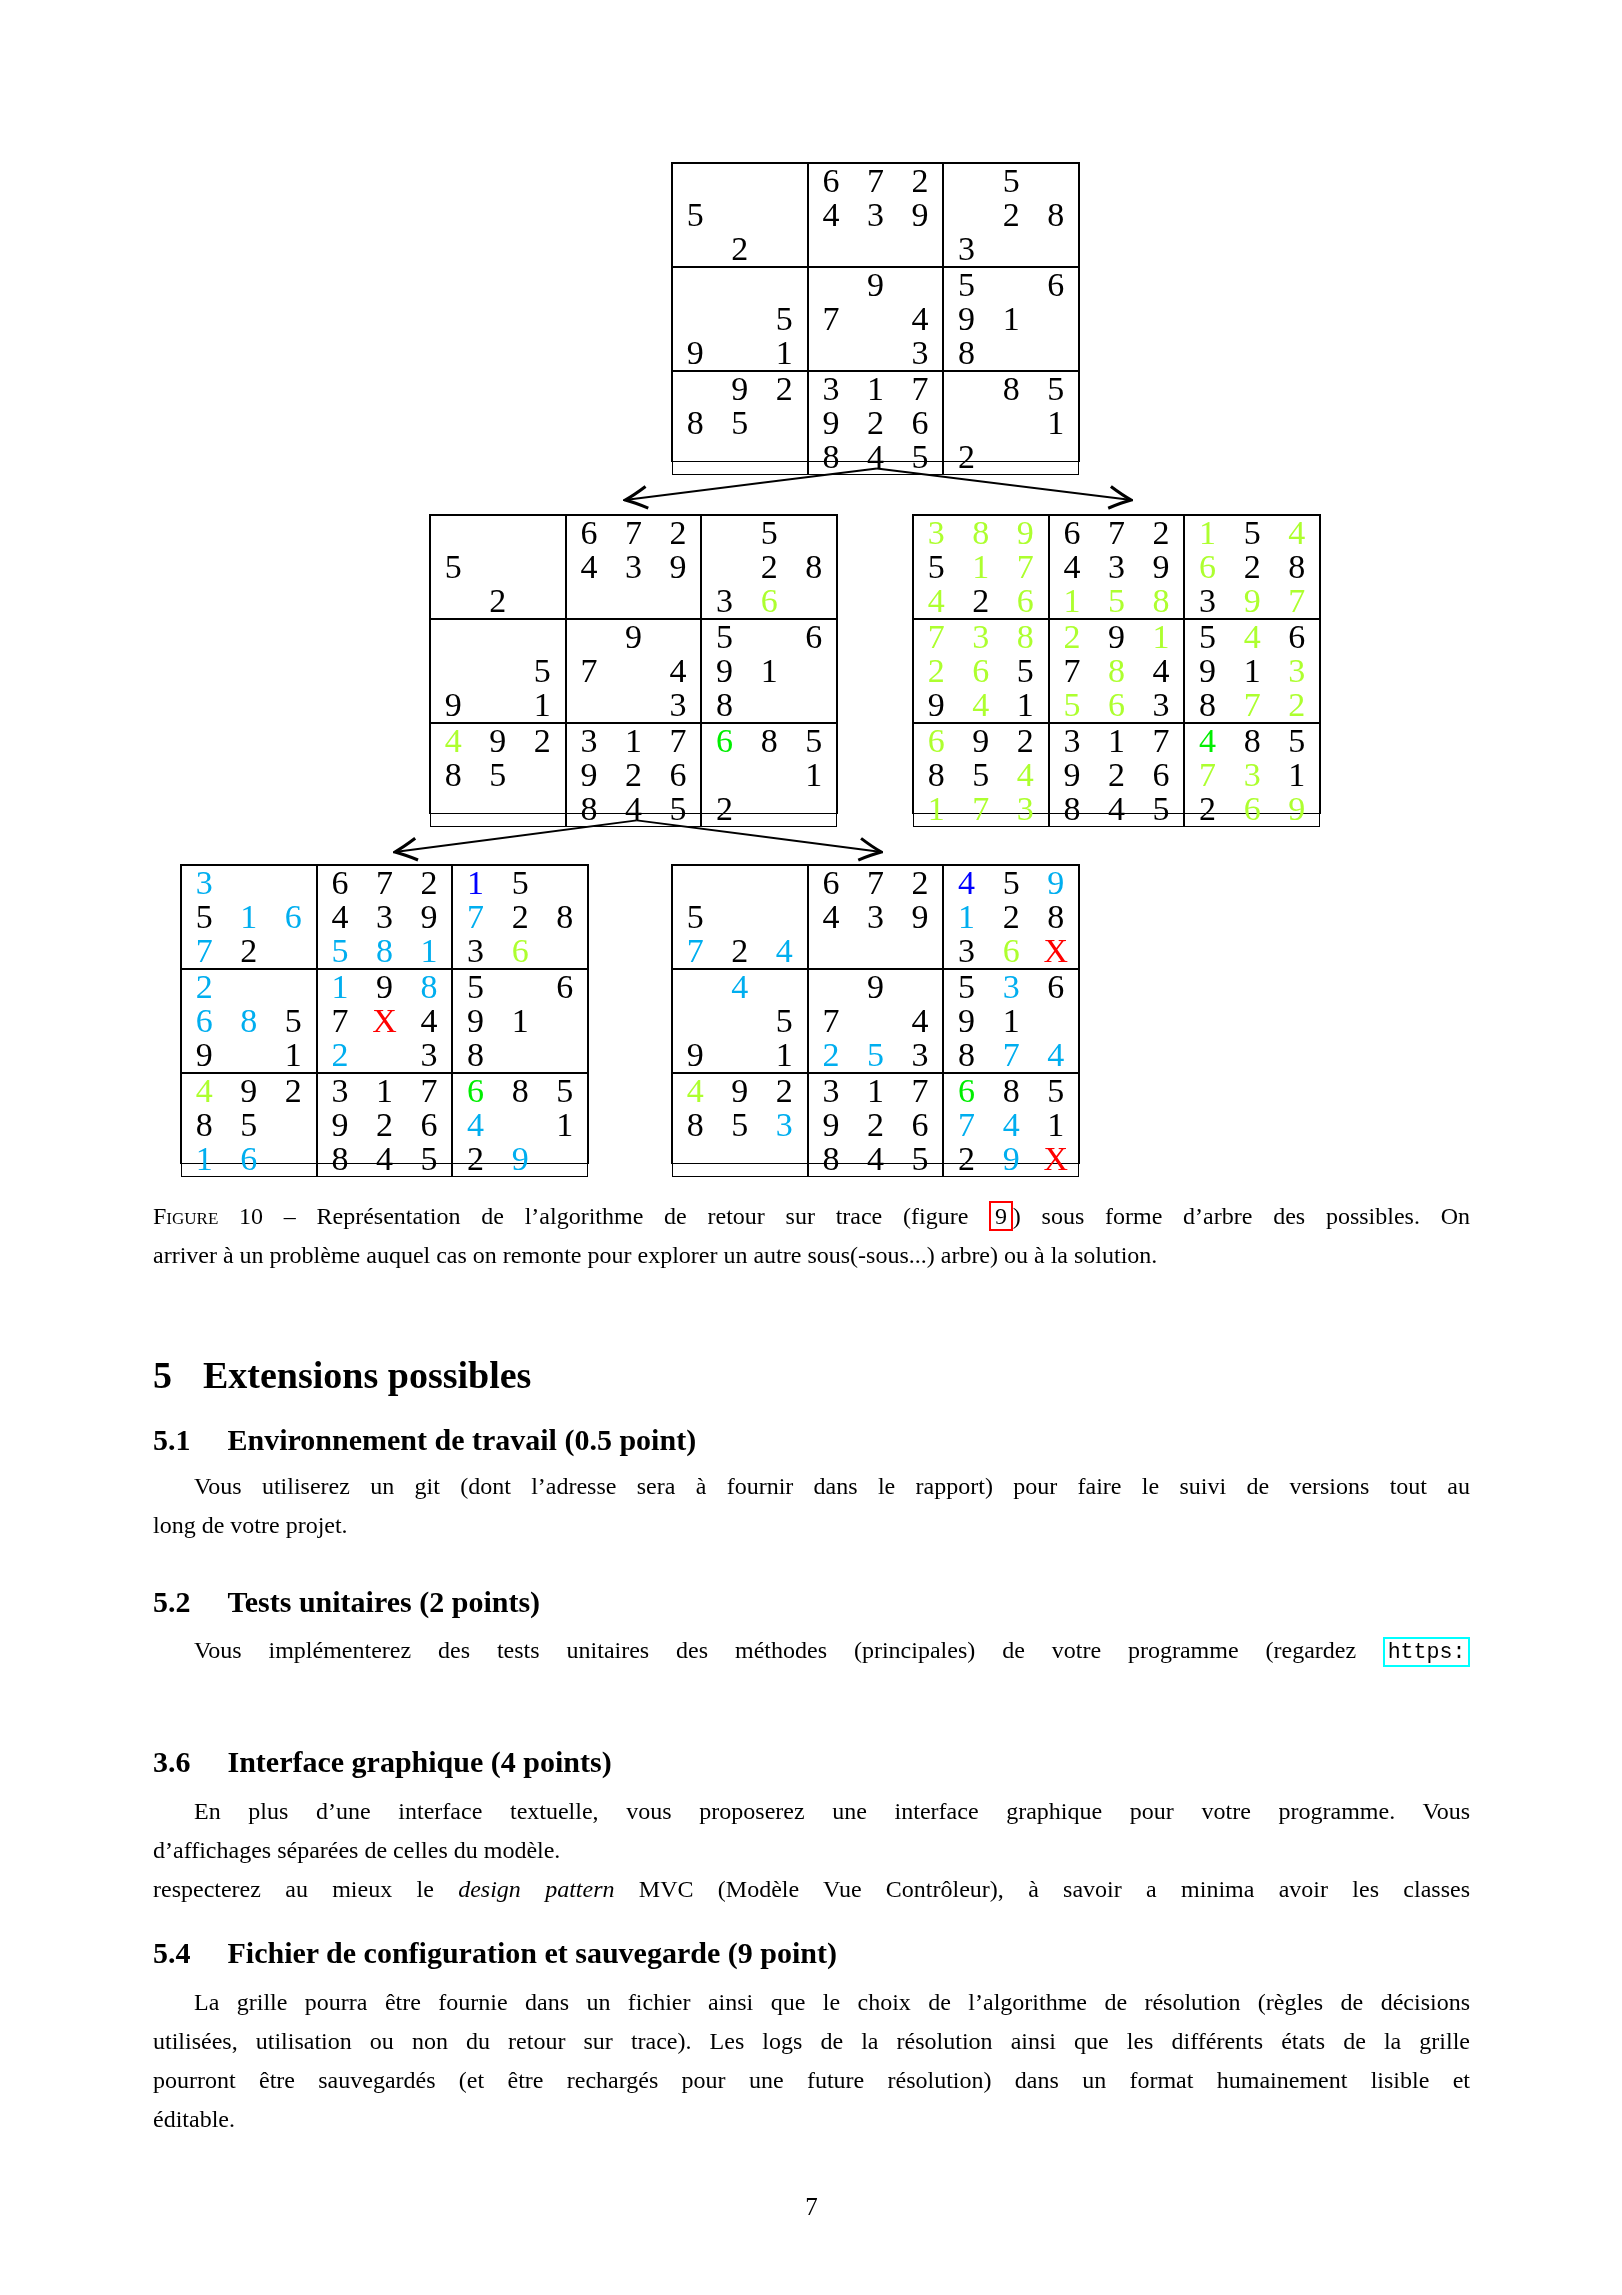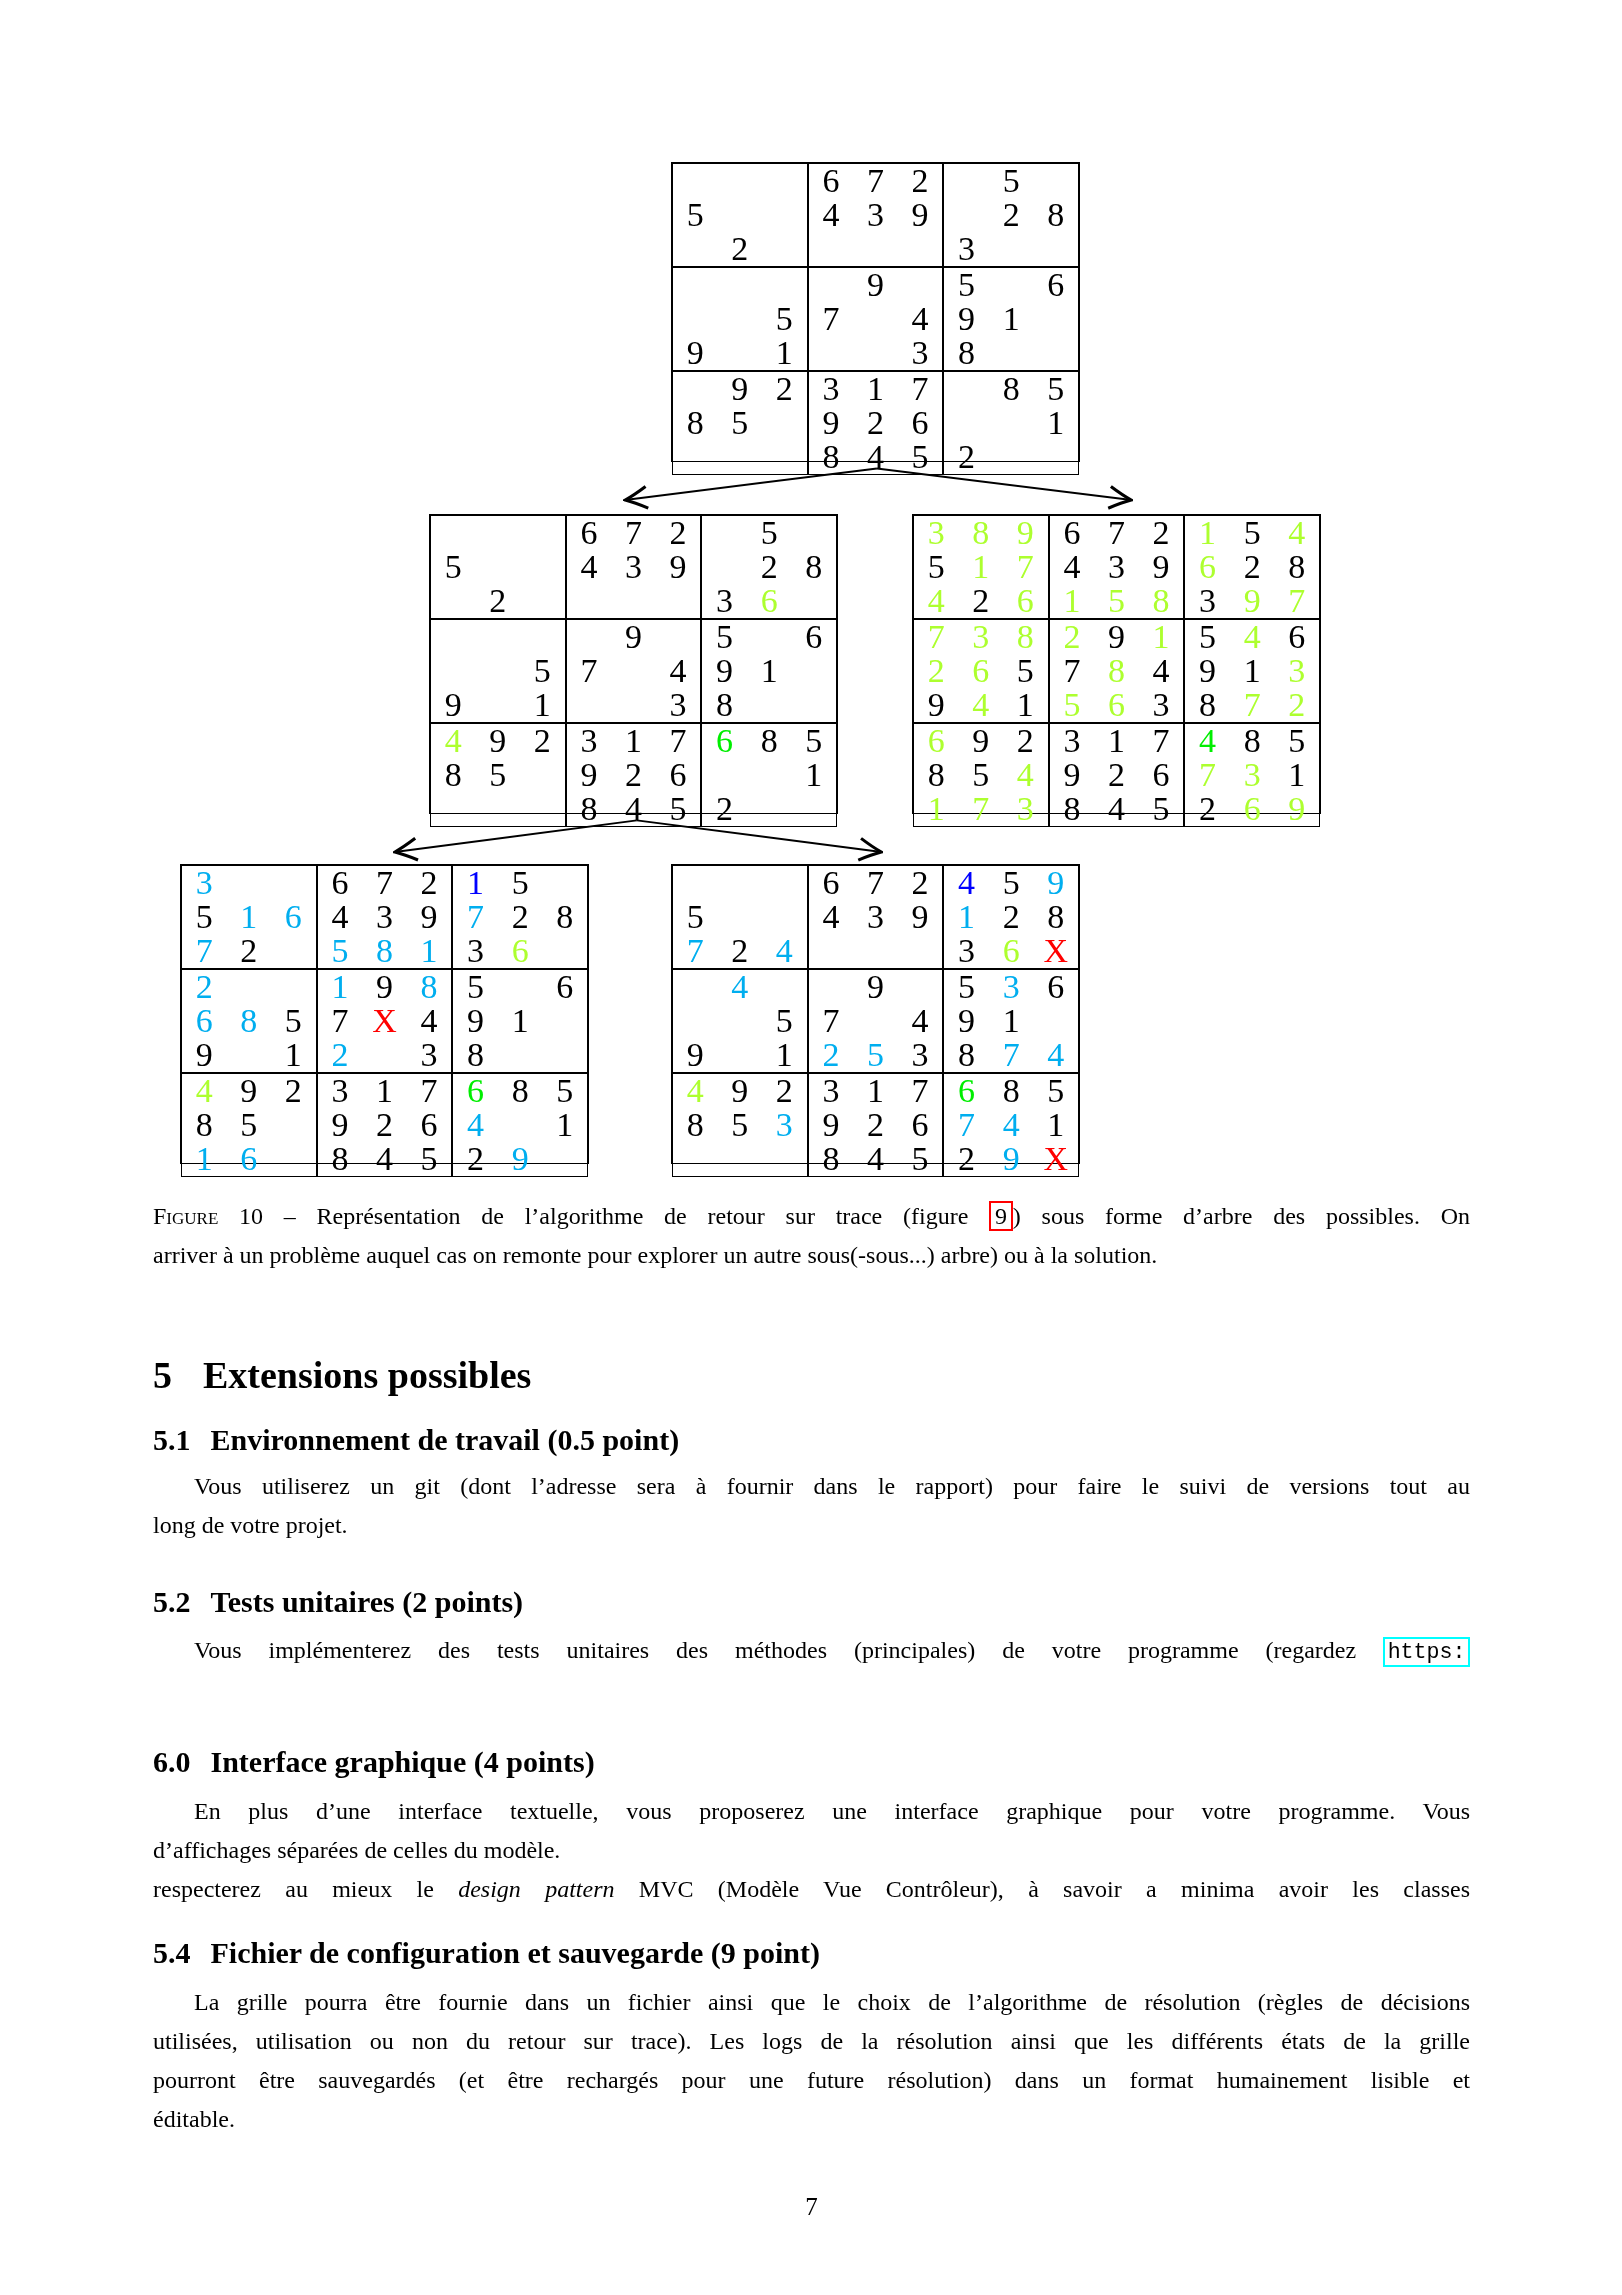--- a/index.html
+++ b/index.html
@@ -25,21 +25,21 @@
   .tline.indent{text-indent:41px;}
   .seg-sc{font-variant:small-caps;}
   .seg-it{font-style:italic;}
   .seg-ref{display:inline-block;border:2px solid #ff0000;padding:0 3.9px;line-height:26px;}
   .seg-url{font-family:"Liberation Mono","DejaVu Sans Mono",monospace;font-size:21.6px;
            border:2px solid #00ffff;padding:0.7px 2.6px;}
 
   .h1{position:absolute;left:153px;font-weight:bold;font-size:38px;line-height:1;}
   .h1 .num{display:inline-block;margin-right:31px;}
   .h2{position:absolute;left:153px;font-weight:bold;font-size:30px;line-height:1;}
-  .h2 .num{display:inline-block;margin-right:20px;}
+  .h2 .num{display:inline-block;margin-right:37px;}
 
   .pageno{position:absolute;left:153px;width:1317px;top:2193px;text-align:center;
           font-size:25px;}
 </style>
 </head>
 <body>
 
 <div class="page">
 
   <div class="sgrid" style="left:671px;top:162px;">
@@ -578,21 +578,21 @@
     </div>
 
   <div class="h2" style="top:1587px;">
     <span class="num">5.2</span><span>Tests unitaires (2 points)</span>
   </div>
   <div class="tblock" style="top:1631px;">
       <div class="tline indent"><span>Vous implémenterez des tests unitaires des méthodes (principales) de votre programme (regardez </span><span class="seg-url">https:</span></div>
     </div>
 
   <div class="h2" style="top:1747px;">
-    <span class="num">6.0</span><span>Interface graphique (4 points)</span>
+    <span class="num">3.6</span><span>Interface graphique (4 points)</span>
   </div>
   <div class="tblock" style="top:1792px;">
       <div class="tline indent"><span>En plus d’une interface textuelle, vous proposerez une interface graphique pour votre programme. Vous</span></div>
       <div class="tline tlast"><span>d’affichages séparées de celles du modèle.</span></div>
       <div class="tline"><span>respecterez au mieux le </span><span class="seg-it">design pattern</span><span> MVC (Modèle Vue Contrôleur), à savoir a minima avoir les classes</span></div>
     </div>
 
   <div class="h2" style="top:1938px;">
     <span class="num">5.4</span><span>Fichier de configuration et sauvegarde (9 point)</span>
   </div>

